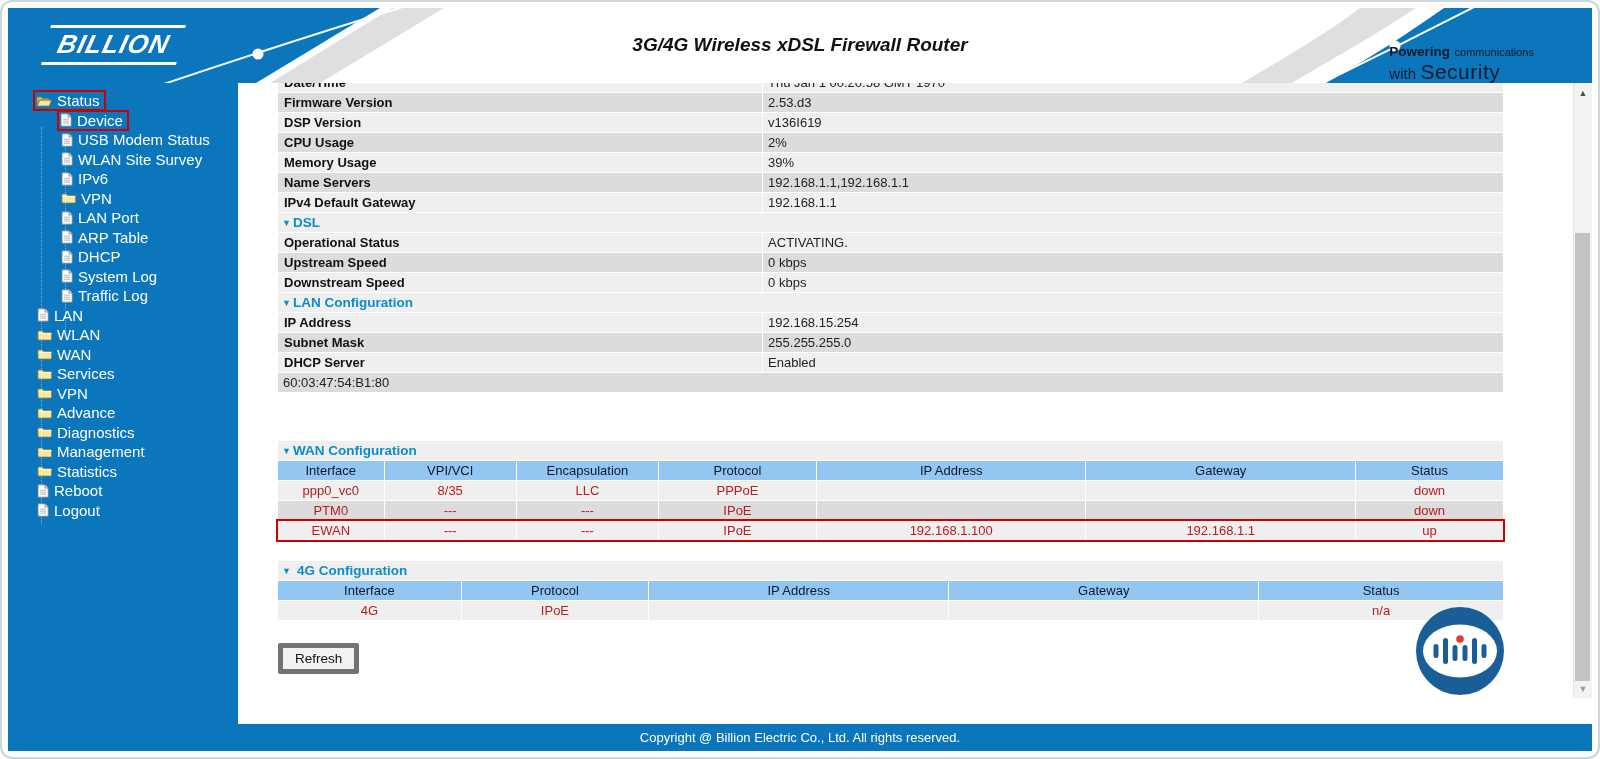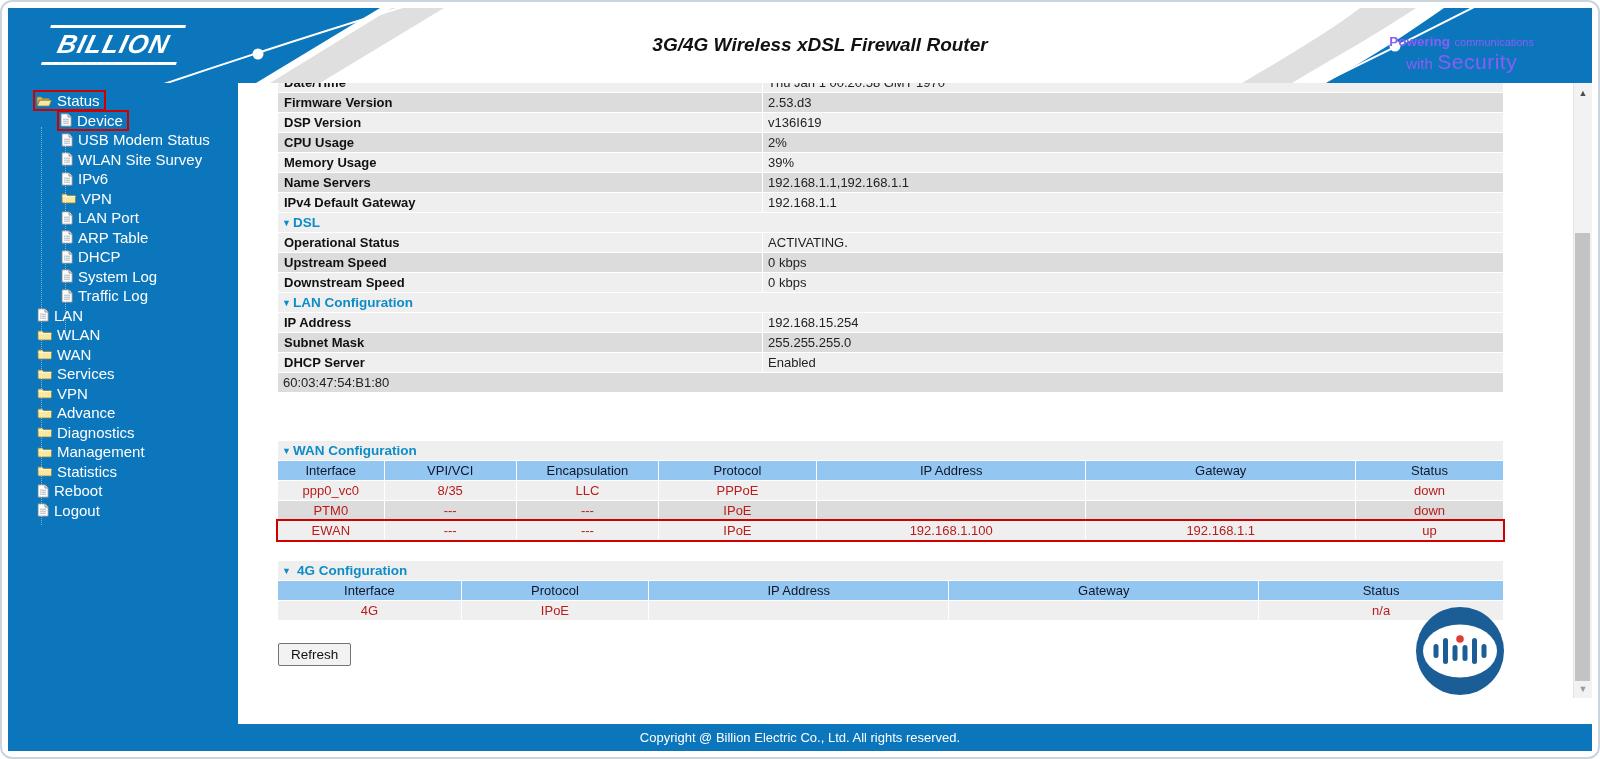--- a/index.html
+++ b/index.html
@@ -7,22 +7,22 @@
          padding:6px;background:#fff;overflow:hidden;}
   .page{position:relative;width:1584px;height:743px;display:flex;flex-direction:column;overflow:hidden;background:#fff;}
 
   
   .banner{position:relative;height:75px;flex:none;background:#fff;overflow:hidden;}
   .banner svg.deco{position:absolute;left:0;top:0;width:100%;height:100%;}
   .logo{position:absolute;left:38px;top:17px;transform:skewX(-14deg);
         border-top:3px solid #fff;border-bottom:3px solid #fff;padding:1px 12px 2px;}
   .logo span{display:inline-block;color:#fff;font-weight:bold;font-style:italic;font-size:26px;letter-spacing:1px;}
   .page-title{position:absolute;left:50%;top:26px;transform:translateX(-50%);
-        font-size:19px;font-weight:bold;font-style:italic;color:#111;white-space:nowrap;margin-left:20px;}
-  .slogan{position:absolute;right:58px;top:24px;text-align:center;color:#8b5cf6;line-height:1.1;}
+        font-size:19px;font-weight:bold;font-style:italic;color:#111;white-space:nowrap;}
+  .slogan{position:absolute;right:58px;top:34px;text-align:left;color:#0f172a;line-height:1.1;}
   .slogan .b{font-weight:bold;font-size:13.5px;}
   .slogan .r{font-size:11px;}
   .slogan .w{font-size:15px;}
   .slogan .s{font-size:21px;letter-spacing:0.5px;}
 
   
   .body-row{flex:1;display:flex;overflow:hidden;background:#fff;}
 
   
   .sidebar{width:230px;flex:none;background:#0b76bc;position:relative;padding-top:8px;box-sizing:border-box;color:#fff;}
@@ -51,21 +51,21 @@
   .section-header .tri.sp{margin-right:6px;}
   .spacer48{height:48px;} .spacer20{height:20px;}
 
   .grid-row{display:flex;height:19px;line-height:19px;margin-bottom:1px;font-size:13px;}
   .grid-cell{box-sizing:border-box;border-right:1px solid #fff;text-align:center;overflow:hidden;color:#b91c1c;}
   .grid-cell:last-child{border-right:none;}
   .head-cell{background:#94c6f2;font-weight:normal;color:#0f172a;}
   .grid-row.hl{position:relative;z-index:2;box-shadow:0 0 0 2px #cf0000;}
 
   .refresh-btn{margin-top:22px;font-family:"Liberation Sans",sans-serif;font-size:13.5px;color:#111;
-        background:#f2f2f2;border:1px solid #737373;border-radius:2px;padding:3px 12px;cursor:pointer;}
+        background:#f2f2f2;border:5px solid #737373;border-radius:2px;padding:3px 12px;cursor:pointer;}
 
   
   .scrollbar{width:18px;flex:none;background:#f2f2f2;border-left:1px solid #e4e4e4;position:relative;margin-bottom:26px;}
   .sb-arrow{position:absolute;left:0;width:100%;text-align:center;font-size:9px;color:#4d4d4d;line-height:14px;cursor:pointer;}
   .sb-arrow.down{bottom:2px;color:#9a9a9a;}
   .sb-arrow.up{top:3px;}
   .sb-thumb{position:absolute;left:1px;top:150px;width:15px;height:448px;background:#c3c3c3;cursor:pointer;}
 
   
   .footer{height:27px;flex:none;background:#0b76bc;color:#fff;text-align:center;line-height:27px;font-size:13px;}

